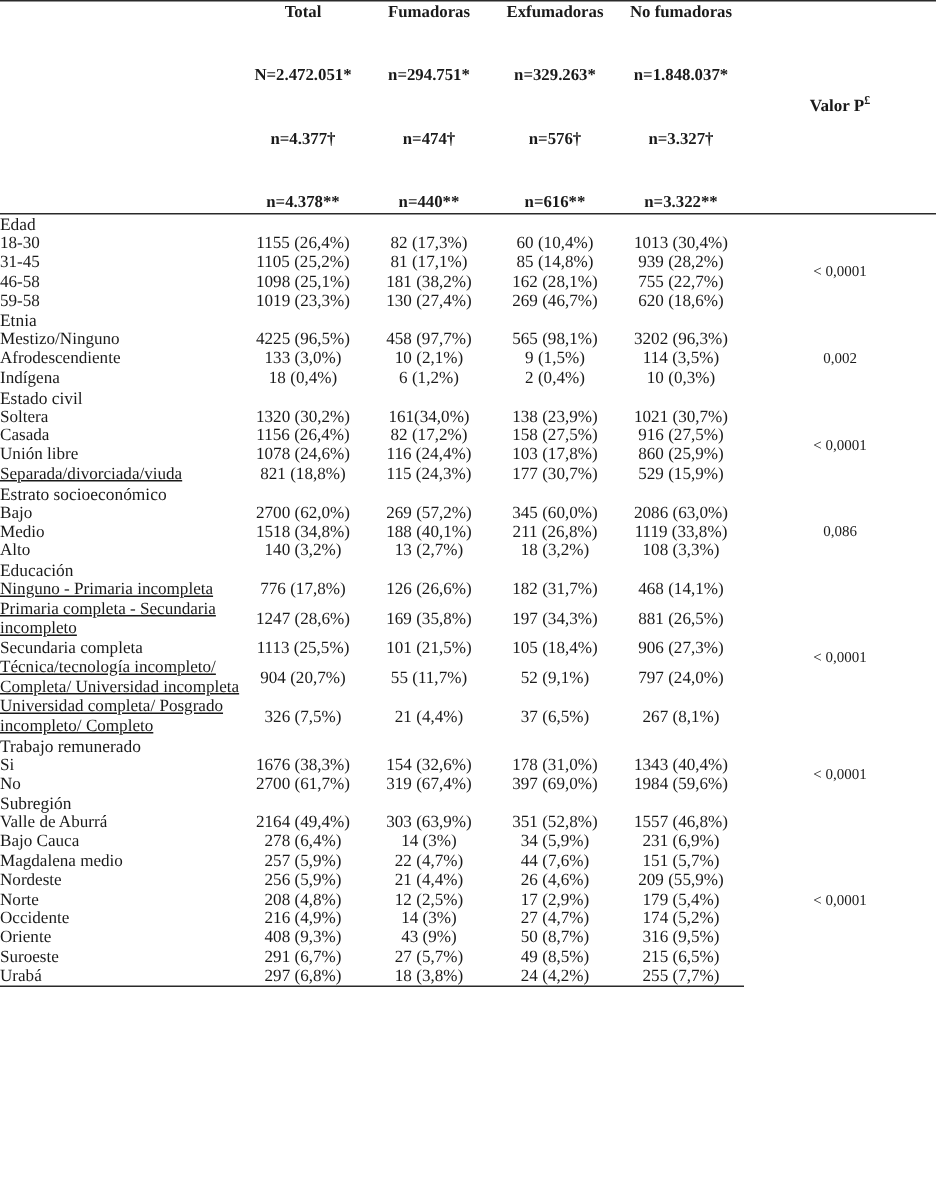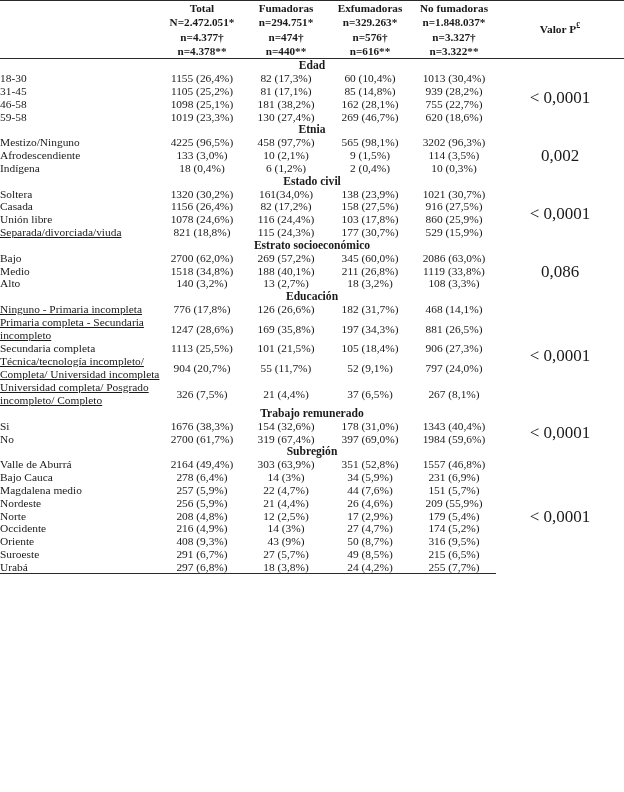--- a/index.html
+++ b/index.html
@@ -43,57 +43,57 @@
 
   
   .hdr-cell {
     text-align: center;
     font-weight: bold;
     padding: 4px 2px 5px 2px;
     line-height: 1.28;
     font-size: 11.2px;
   }
   .hdr-cell .hl { display: block; }
-  .hdr-cell .hl.sub { font-weight: bold; }
+  .hdr-cell .hl.sub { font-weight: bold; margin-top: 28px; }
   .hdr-p {
     text-align: center;
     font-weight: bold;
     vertical-align: middle;
     font-size: 11.4px;
   }
   sup.mark {
     font-size: 8px;
     vertical-align: super;
     line-height: 0;
   }
 
   
   td.section {
-    font-weight: bold;
-    text-align: center;
+    font-weight: normal;
+    text-align: left;
     padding: 3px 0 2px 4px;
     font-size: 11.6px;
   }
 
   
   td.lbl {
     text-align: left;
     padding: 2px 4px 2px 4px;
     font-size: 11.4px;
   }
   td.lbl.multi { line-height: 1.14; text-decoration: underline; }
   td.val {
     text-align: center;
     padding: 2px 2px;
     font-size: 11.4px;
     white-space: nowrap;
   }
   td.pval {
     text-align: center;
-    font-size: 17px;
+    font-size: 10px;
     white-space: nowrap;
   }
 </style>
 </head>
 <body>
 
 <div class="table-wrap">
   <table class="stat-table">
     <colgroup>
       <col class="c-label">

